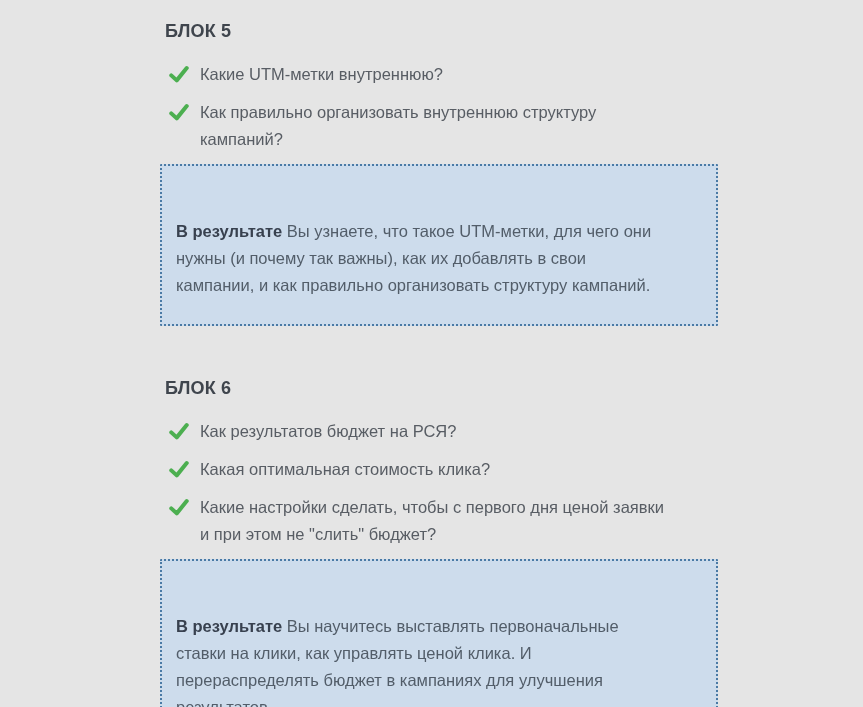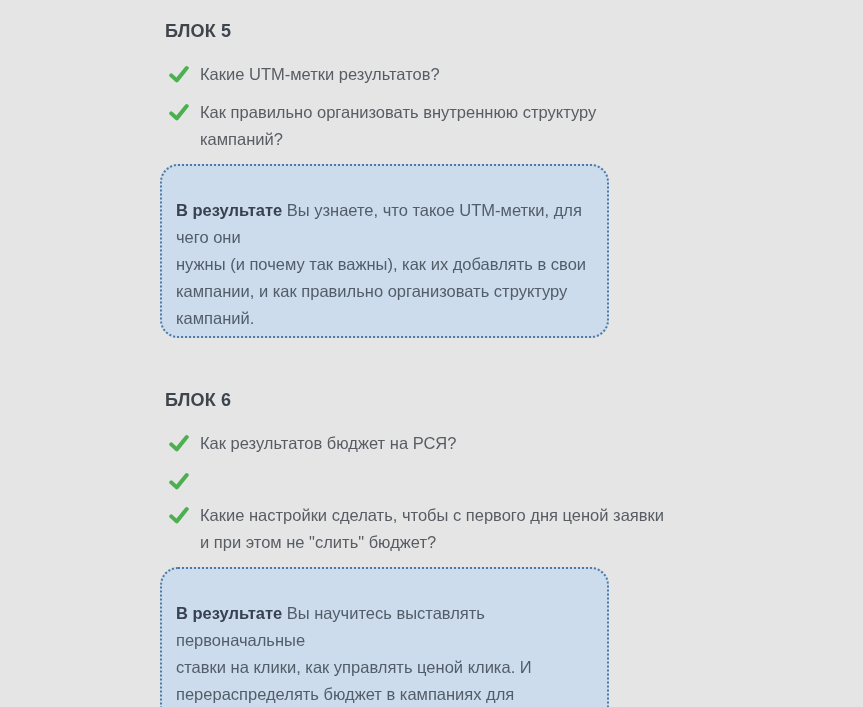--- a/index.html
+++ b/index.html
@@ -48,25 +48,25 @@
   }
   .check-icon svg { display: block; width: 20px; height: 20px; }
   .item-text {
     font-size: 16.5px;
     line-height: 27px;
     color: #585d64;
     white-space: pre-line;
   }
   .result-box {
     margin-top: 8px;
-    width: 449px;
+    width: 558px;
     border: 2px dotted #4a7aa5;
-    border-radius: 18px;
+    border-radius: 1px;
     background: #cddcec;
-    padding: 4px 14px;
+    padding: 25px 14px;
   }
   .result-text {
     margin: 0;
     font-size: 16.5px;
     line-height: 27px;
     color: #525d69;
     white-space: pre-line;
   }
   .result-label {
     font-weight: bold;
@@ -81,21 +81,21 @@
 
     <section class="block">
       <h3 class="block-title">БЛОК 5</h3>
       <ul class="check-list">
         <li class="check-item">
           <span class="check-icon">
             <svg viewBox="0 0 22 22" aria-hidden="true">
                 <path d="M2.5 12.5 L8.5 18 L19.5 4.5" fill="none" stroke-width="4.4" stroke-linecap="round" stroke-linejoin="round" stroke="#4caf50"></path>
               </svg>
           </span>
-          <span class="item-text">Какие UTM-метки результатов?</span>
+          <span class="item-text">Какие UTM-метки внутреннюю?</span>
         </li>
         <li class="check-item">
           <span class="check-icon">
             <svg viewBox="0 0 22 22" aria-hidden="true">
                 <path d="M2.5 12.5 L8.5 18 L19.5 4.5" fill="none" stroke-width="4.4" stroke-linecap="round" stroke-linejoin="round" stroke="#4caf50"></path>
               </svg>
           </span>
           <span class="item-text">Как правильно организовать внутреннюю структуру
 кампаний?</span>
         </li>
@@ -119,20 +119,21 @@
               </svg>
           </span>
           <span class="item-text">Как результатов бюджет на РСЯ?</span>
         </li>
         <li class="check-item">
           <span class="check-icon">
             <svg viewBox="0 0 22 22" aria-hidden="true">
                 <path d="M2.5 12.5 L8.5 18 L19.5 4.5" fill="none" stroke-width="4.4" stroke-linecap="round" stroke-linejoin="round" stroke="#4caf50"></path>
               </svg>
           </span>
+          <span class="item-text">Какая оптимальная стоимость клика?</span>
         </li>
         <li class="check-item">
           <span class="check-icon">
             <svg viewBox="0 0 22 22" aria-hidden="true">
                 <path d="M2.5 12.5 L8.5 18 L19.5 4.5" fill="none" stroke-width="4.4" stroke-linecap="round" stroke-linejoin="round" stroke="#4caf50"></path>
               </svg>
           </span>
           <span class="item-text">Какие настройки сделать, чтобы с первого дня ценой заявки
 и при этом не "слить" бюджет?</span>
         </li>

